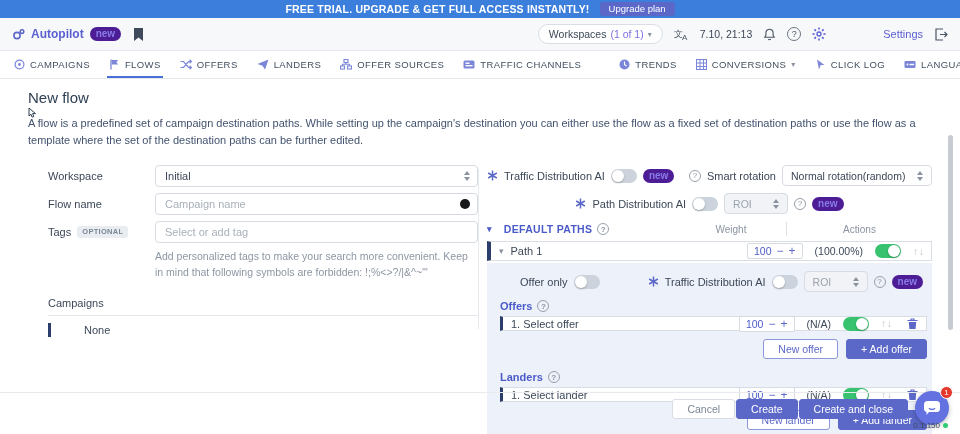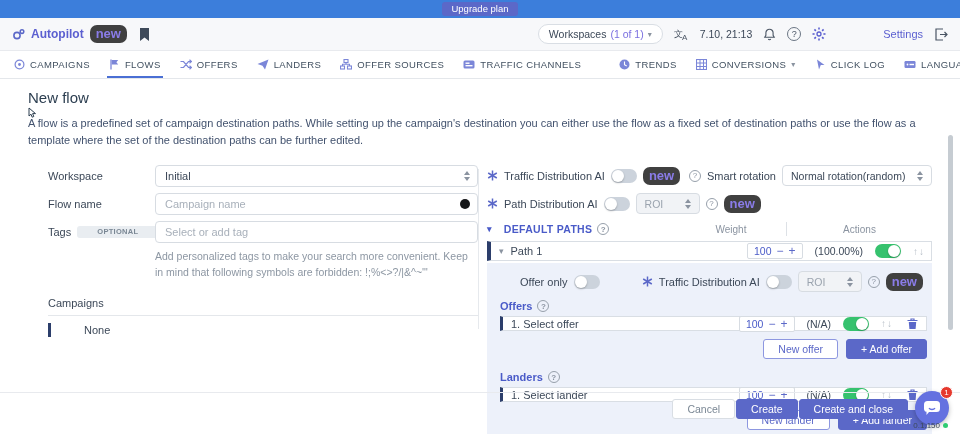--- a/index.html
+++ b/index.html
@@ -8,21 +8,21 @@
 
   
   .banner { height:18px; background:#3c7edb; display:flex; align-items:center; justify-content:center; gap:10px; }
   .banner-text { color:#fff; font-size:10.5px; font-weight:bold; letter-spacing:.2px; }
   .banner-btn { background:#5b68c8; color:#fff; font-size:9.5px; padding:1px 9px 2px; border-radius:3px; border:none; cursor:pointer; }
 
   
   .topbar { height:27px; background:#f7f8fa; border-bottom:1px solid #e8eaee; display:flex; align-items:center; padding:16px 12px; }
   .brand { display:flex; align-items:center; gap:6px; }
   .brand-name { color:#5b5fd0; font-weight:bold; font-size:12px; }
-  .newbadge { background:#404040; color:#8a7ce8; font-size:13px; font-weight:bold; padding:1px 6px 2px; border-radius:7px; }
+  .newbadge { background:#4c1d95; color:#8a7ce8; font-size:10px; font-weight:bold; padding:1px 6px 2px; border-radius:7px; }
   .bookmark { margin-left:12px; display:flex; }
   .top-right { margin-left:auto; display:flex; align-items:center; gap:11px; }
   .ws-pill { display:flex; align-items:center; gap:4px; border:1px solid #d9dee4; background:#fff; border-radius:11px; height:20px; padding:0 10px; cursor:pointer; }
   .ws-label { color:#3c4858; font-size:10.5px; }
   .ws-count { color:#7a6fe0; font-size:10.5px; }
   .caret { color:#8a93a0; font-size:8px; }
   .time { color:#3c4858; font-size:10.5px; }
   .settings-link { color:#5b5fd0; font-size:11px; cursor:pointer;margin-left:46px; }
   .icon-btn { display:flex; align-items:center; cursor:pointer; }
 
@@ -39,21 +39,21 @@
   .desc { margin-top:9px; color:#42526e; font-size:11px; line-height:1.55; max-width:908px; }
 
   .cols { display:flex; margin-top:16px; }
   .leftcol { width:450px; padding-left:20px; }
   .vdivider { width:1px; background:#e6e9ed; height:160px; margin:4px 0 0 0; }
   .rightcol { flex:1; padding-left:8px; }
 
   
   .frow { display:flex; align-items:center; margin-bottom:6px; }
   .flabel { width:107px; color:#3c4858; font-size:11px; display:flex; align-items:center; gap:6px; }
-  .badge-opt { background:#e9edf1; color:#7a8794; font-size:7.5px; font-weight:bold; padding:1px 20px 2px; border-radius:3px; letter-spacing:.3px; }
+  .badge-opt { background:#e9edf1; color:#7a8794; font-size:7.5px; font-weight:bold; padding:1px 5px 2px; border-radius:3px; letter-spacing:.3px; }
   .fctl { flex:1; position:relative; }
   .selectbox { height:22px; border:1px solid #d7dce2; border-radius:4px; background:#fff; display:flex; align-items:center; padding:0 22px 0 9px; cursor:pointer; font-size:11px; color:#3c4858; }
   .updown { position:absolute; right:8px; top:50%; transform:translateY(-50%); display:flex; flex-direction:column; gap:2px; }
   .updown i { display:block; width:0; height:0; border-left:3px solid transparent; border-right:3px solid transparent; }
   .updown .u { border-bottom:4px solid #8a93a0; }
   .updown .d { border-top:4px solid #8a93a0; }
   .tinput { width:100%; height:22px; border:1px solid #d7dce2; border-radius:4px; padding:0 24px 0 9px; font-size:11px; font-family:"Liberation Sans",sans-serif; color:#3c4858; }
   .tinput::placeholder { color:#a8b0ba; }
   .color-dot { position:absolute; right:8px; top:50%; transform:translateY(-50%); width:10px; height:10px; border-radius:50%; background:#17181a; cursor:pointer; }
   .help-text { margin:4px 0 0 107px; color:#8d97a3; font-size:10.5px; line-height:1.5; }
@@ -103,20 +103,21 @@
   .version { position:absolute; right:12px; top:421px; font-size:8px; color:#3c4858; display:flex; align-items:center; gap:3px; }
   .vdot { width:5px; height:5px; border-radius:50%; background:#2ecc71; }
   .scrollthumb { position:absolute; left:948px; top:135px; width:5px; height:195px; background:#c6ccd2; border-radius:3px; }
 
   svg { display:block; }
 </style>
 </head>
 <body>
 
 <div class="banner">
+  <span class="banner-text">FREE TRIAL. UPGRADE &amp; GET FULL ACCESS INSTANTLY!</span>
   <button class="banner-btn">Upgrade plan</button>
 </div>
 
 <div class="topbar">
   <div class="brand">
     <span>
       <svg width="13" height="13" viewBox="0 0 13 13">
           <circle cx="5" cy="7.5" r="3.1" fill="none" stroke="#5b68c8" stroke-width="1.6"></circle>
           <circle cx="10" cy="3.6" r="1.8" fill="none" stroke="#5b68c8" stroke-width="1.5"></circle>
         </svg>
@@ -348,21 +349,21 @@
           <div class="mini-select" style="width:150px;">
             <span>Normal rotation(random)</span>
             <span class="updown">
                 <i class="u"></i>
                 <i class="d"></i>
               </span>
           </div>
         </div>
       </div>
 
-      <div class="prow" style="justify-content:flex-start;">
+      <div class="prow" style="justify-content:center;">
         <div class="grp">
           <span>
               <svg width="11" height="11" viewBox="0 0 11 11">
                 <g stroke="#5b68c8" stroke-width="1.5">
                   <line x1="5.5" y1="0.5" x2="5.5" y2="10.5"></line>
                   <line x1="1.2" y1="3" x2="9.8" y2="8"></line>
                   <line x1="1.2" y1="8" x2="9.8" y2="3"></line>
                 </g>
               </svg>
             </span>

